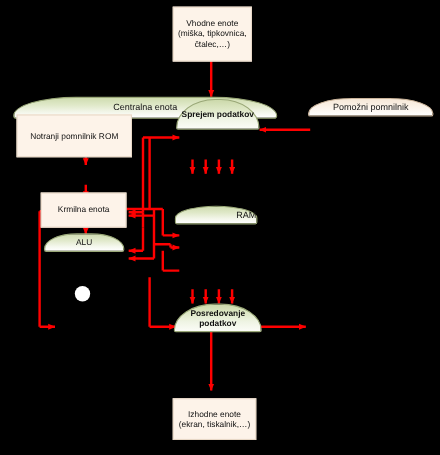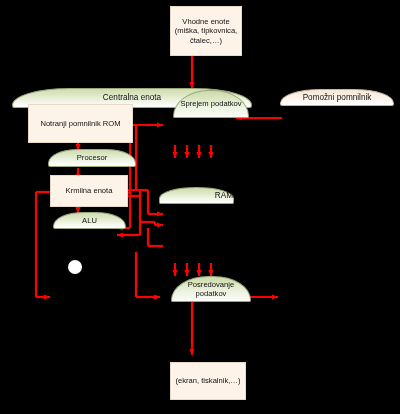--- a/index.html
+++ b/index.html
@@ -71,39 +71,40 @@
     border-bottom-left-radius: 2px;
     border-bottom-right-radius: 2px;
   }
   .dome {
     background: linear-gradient(to bottom, #ccd9ab 0%, #dde7c4 30%, #eff4e4 65%, #fbfcf7 100%);
     border: 1px solid #9aa878;
     border-top-left-radius: 50% 100%;
     border-top-right-radius: 50% 100%;
     border-bottom-left-radius: 2px;
     border-bottom-right-radius: 2px;
+    font-weight: bold;
   }
   .pill {
     background: linear-gradient(to bottom, #cfdcb0 0%, #e2eacd 40%, #f5f8ee 75%, #ffffff 100%);
     border: 1px solid #9aa878;
     border-top-left-radius: 30px 14px;
     border-top-right-radius: 30px 14px;
     border-bottom-left-radius: 2px;
     border-bottom-right-radius: 2px;
   }
 
   
   .dot {
     position: absolute;
     border-radius: 50%;
     background: #ffffff;
   }
 
   .t10 { font-size: 8.2px; margin-top: 28px; }
-  .t9  { font-size: 7.6px; margin-left: 13px; }
+  .t9  { font-size: 7.6px; }
 </style>
 </head>
 <body>
 
 <div id="stage">
 
   <svg id="svg-layer" viewBox="0 0 400 414" xmlns="http://www.w3.org/2000/svg">
     <defs>
       <marker id="ah" markerWidth="7" markerHeight="7" refX="6.2" refY="3" orient="auto" markerUnits="userSpaceOnUse">
         <path d="M0,0.3 L6.4,3 L0,5.7 z" fill="#ff0000"></path>
@@ -187,23 +188,20 @@
     <span class="lines">
       <span>Sprejem</span>
       <span>podatkov</span>
     </span>
   </div>
 
   <div class="note-box t9" style="left:15px; top:104px; width:105px; height:39px;">
     <span>Notranji pomnilnik ROM</span>
   </div>
 
-  <div class="shape pill t9" style="left:35px; top:149px; width:88px; height:18px;">
-    <span>Procesor</span>
-  </div>
 
   <div class="note-box t9" style="left:37px; top:175px; width:78px; height:32px;">
     <span>Krmilna enota</span>
   </div>
 
   <div class="shape pill t9" style="left:40px; top:212px; width:73px; height:17px;">
     <span>ALU</span>
   </div>
 
   <div class="shape band-green t10" style="left:159px; top:159px; width:75px; height:17px;justify-content:flex-end;">
@@ -212,19 +210,20 @@
 
   <div class="shape dome t9" style="left:158px; top:276px; width:80px; height:26px;justify-content:center;">
     <span class="lines">
       <span>Posredovanje</span>
       <span>podatkov</span>
     </span>
   </div>
 
   <div class="note-box t9" style="left:157px; top:362px; width:76px; height:38px;">
     <span class="lines">
+      <span>Izhodne enote</span>
       <span>(ekran, tiskalnik,…)</span>
     </span>
   </div>
 
   <div class="dot" style="left:68px; top:260px; width:14px; height:14px;"></div>
 
 </div>
 
 </body></html>

